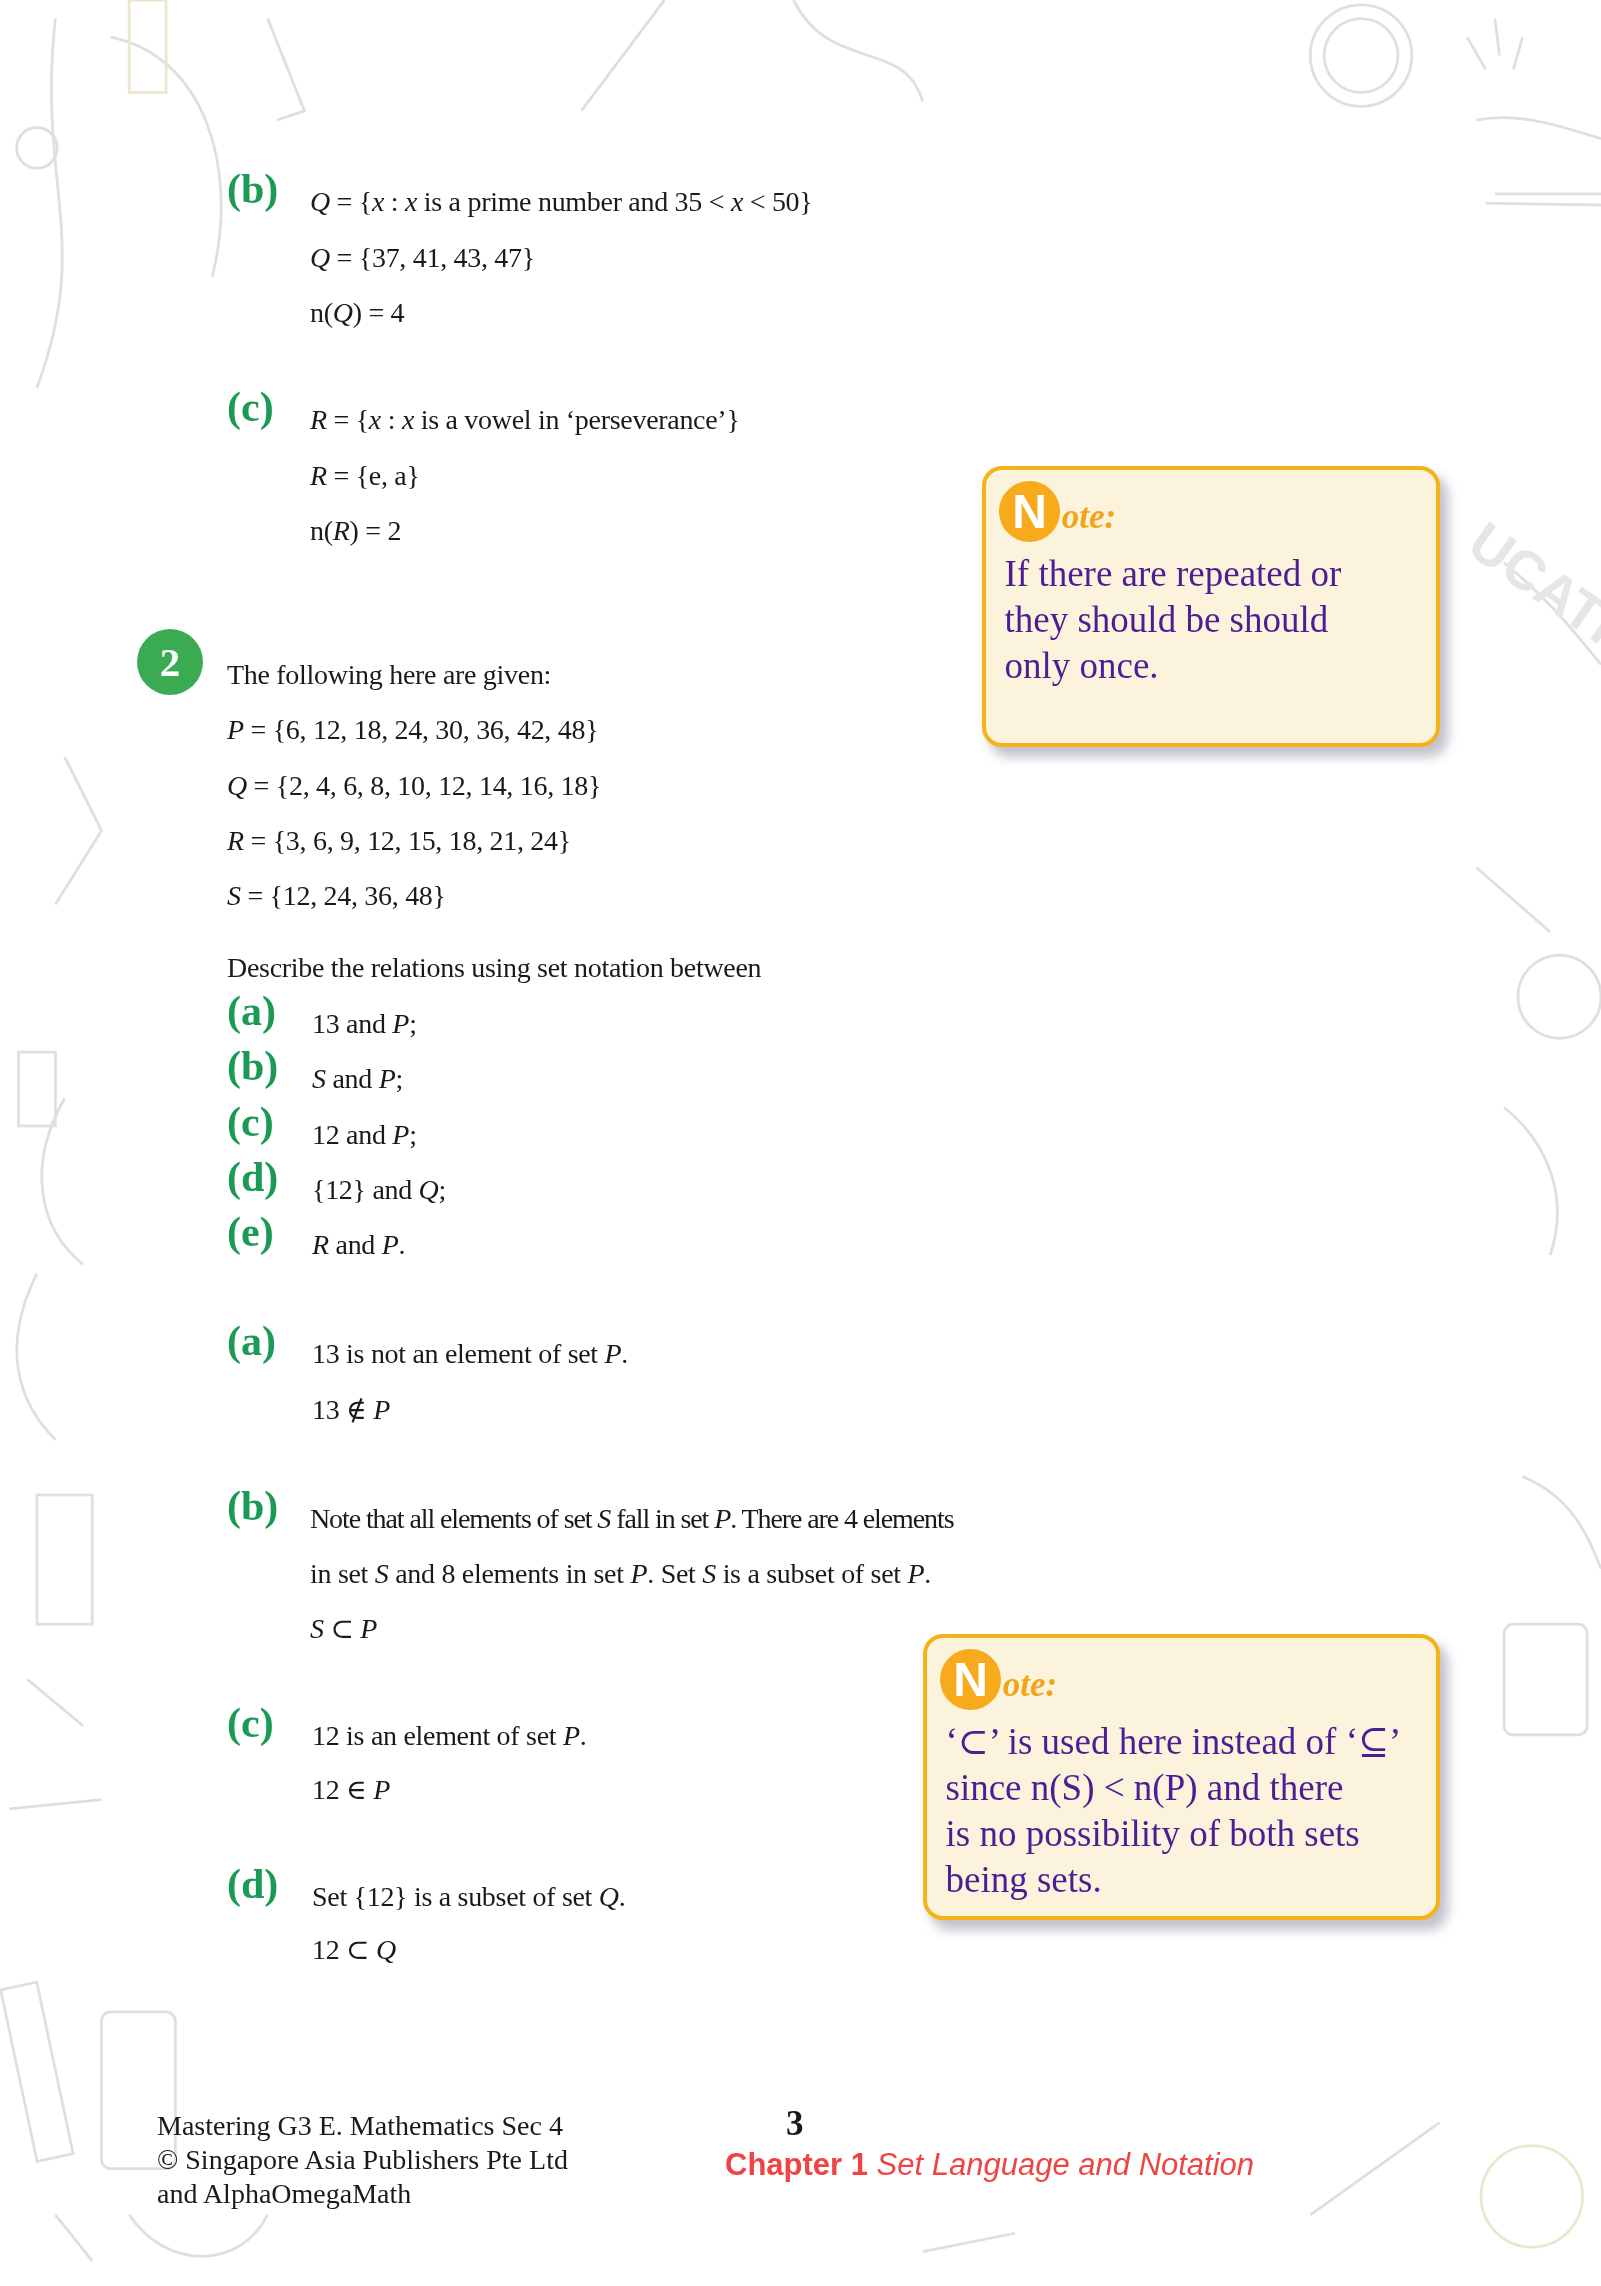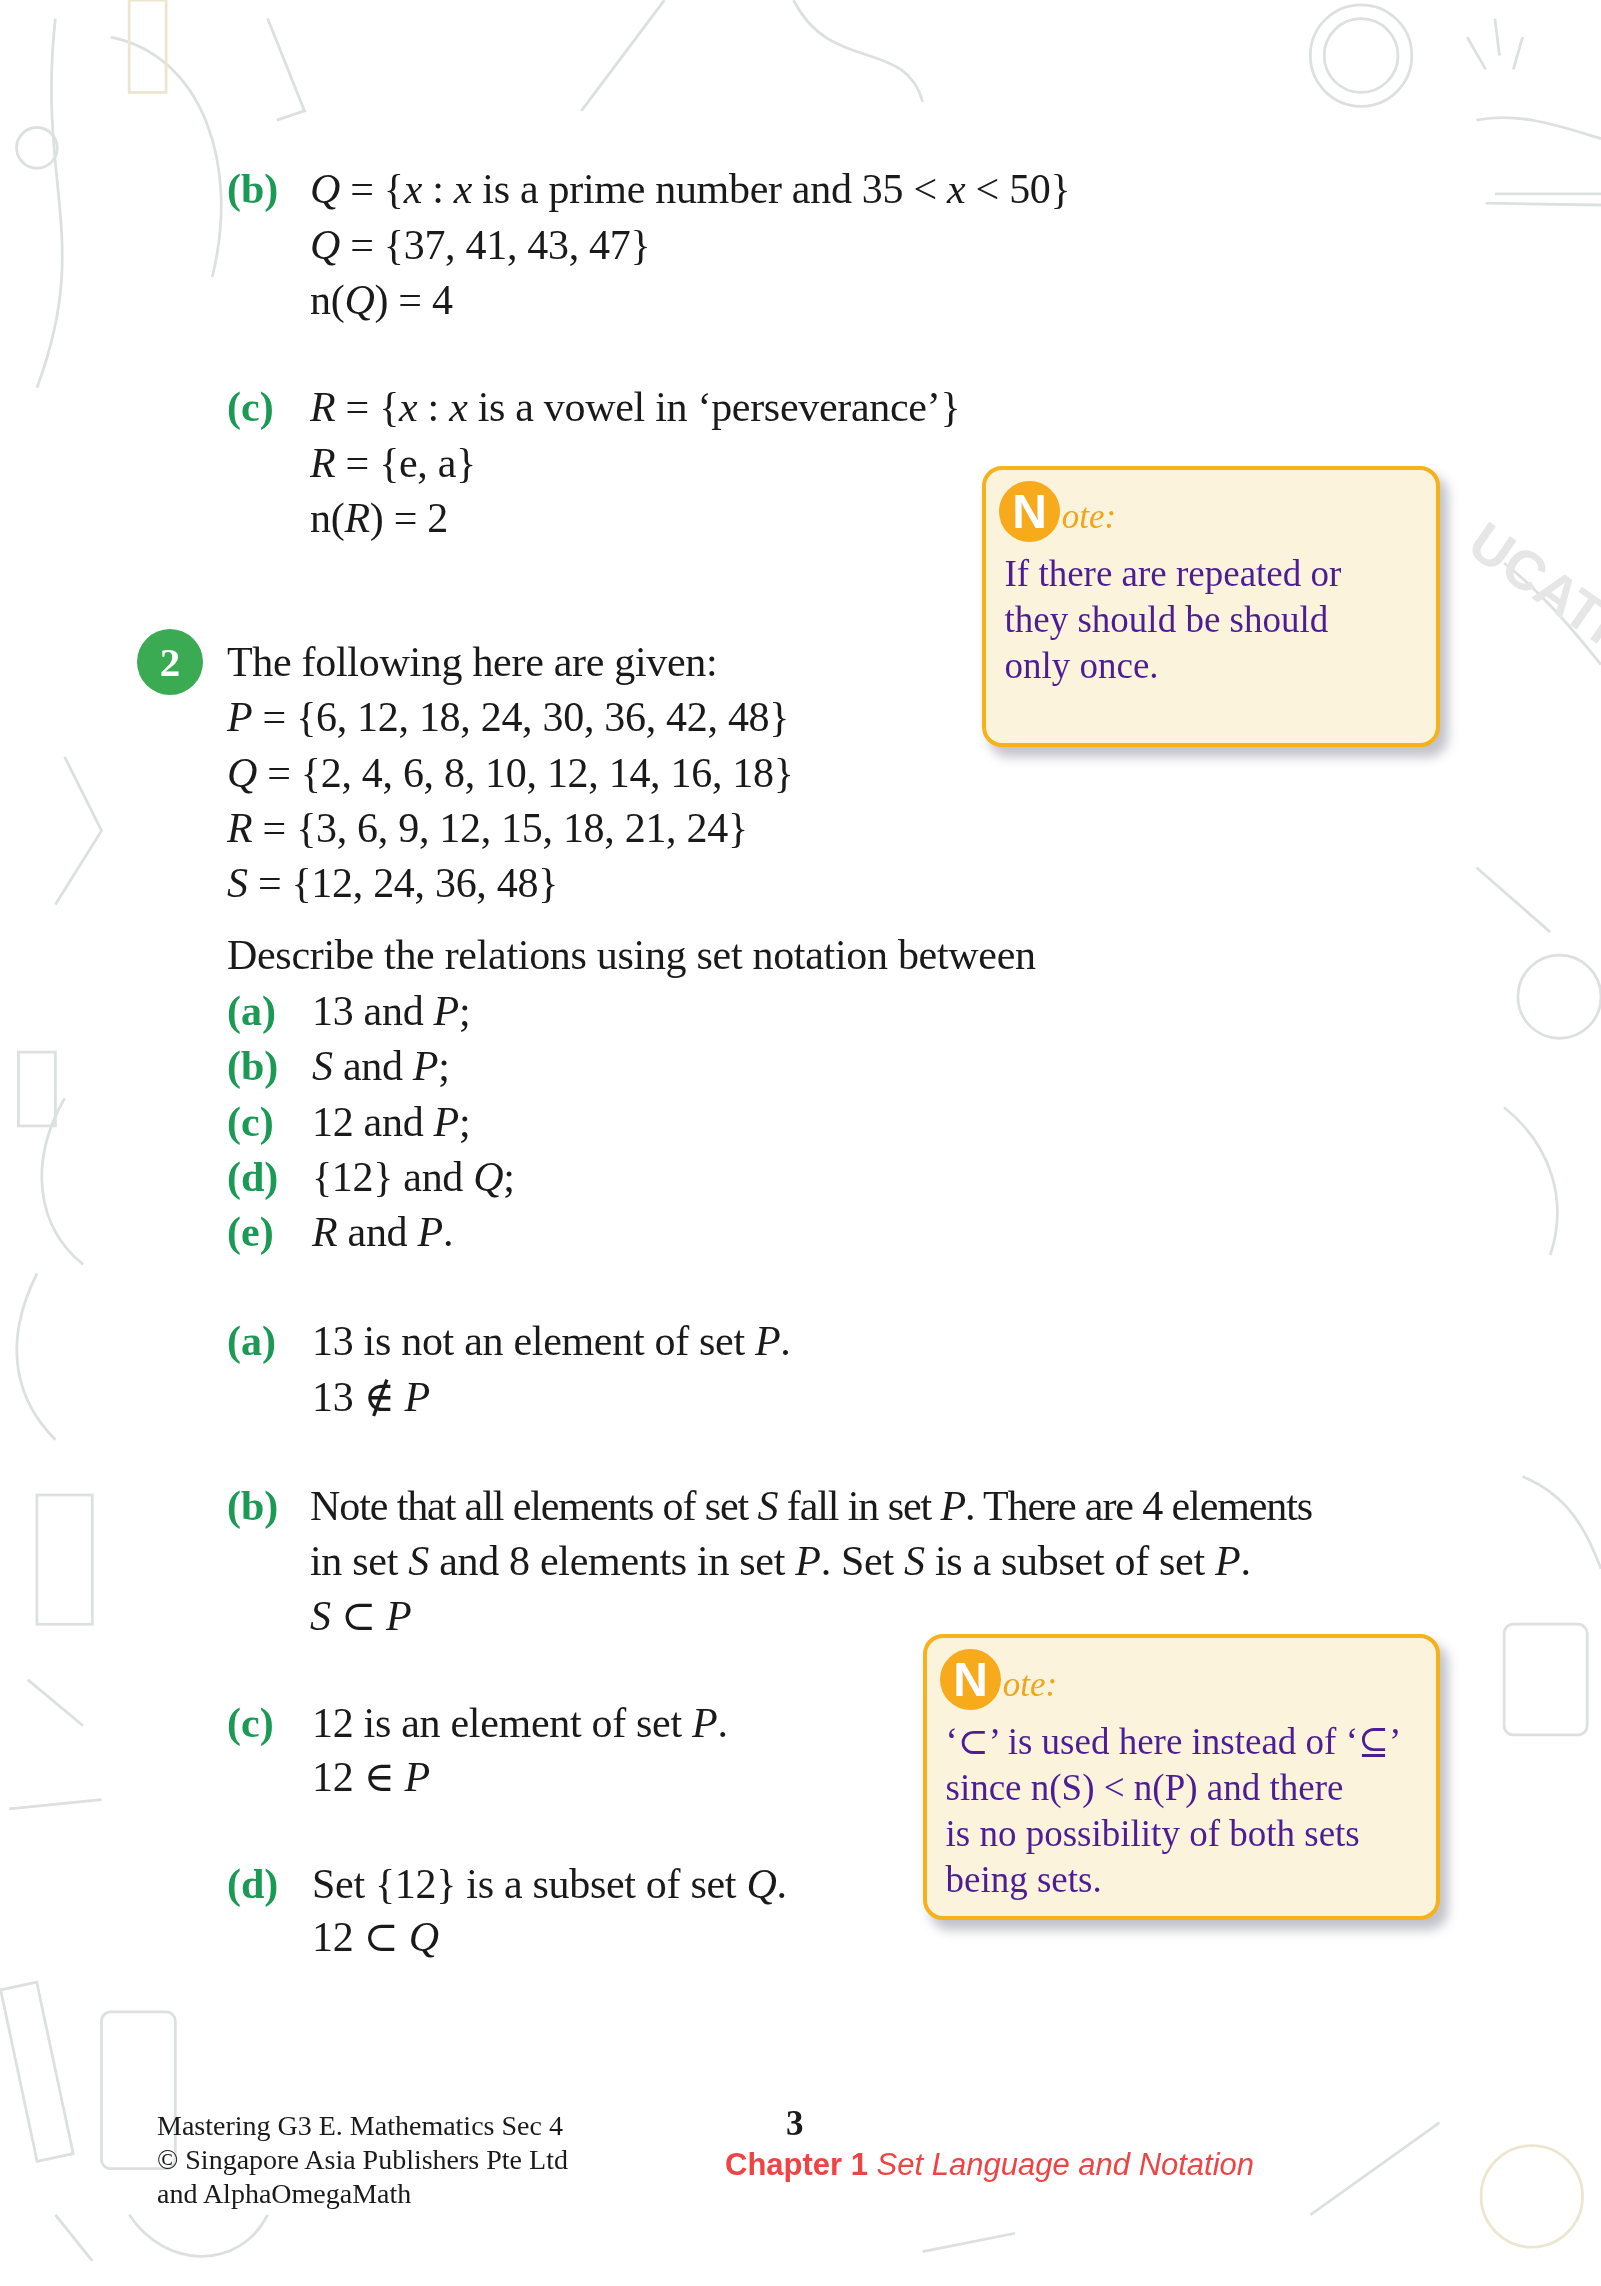--- a/index.html
+++ b/index.html
@@ -3,39 +3,39 @@
 <meta charset="utf-8">
 <style>
   html, body { margin: 0; padding: 0; }
   body {
     width: 1601px; height: 2286px; position: relative; overflow: hidden;
     background: #ffffff;
     font-family: "Liberation Serif", "DejaVu Serif", serif;
     color: #1a1a1a;
   }
   .bg-doodles { position: absolute; left: 0; top: 0; width: 1601px; height: 2286px; pointer-events: none; }
-  .line { position: absolute; font-size: 42px; line-height: 55px; white-space: nowrap; letter-spacing: -0.3px; }
+  .line { position: absolute; font-size: 28px; line-height: 55px; white-space: nowrap; letter-spacing: -0.3px; margin-top: 12px; }
   .lbl { position: absolute; font-size: 42px; line-height: 55px; color: #1a9a55; font-weight: bold; }
   i.v { font-style: italic; }
   .qnum {
     position: absolute; width: 66px; height: 66px; border-radius: 50%;
     background: #3aab52; color: #fff; font-weight: bold; font-size: 41px;
     display: flex; align-items: center; justify-content: center;
   }
   .note {
     position: absolute; background: #fcf3dc; border: 4.6px solid #f6b21b; border-radius: 20px;
     box-shadow: 7.4px 9.2px 11px rgba(120,120,140,0.45); box-sizing: border-box;
   }
   .note-head { position: absolute; left: 13px; top: 11px; display: flex; align-items: center; }
   .note-n {
     width: 61px; height: 61px; border-radius: 50%; background: #f6aa1c; color: #fff;
     font-family: "Liberation Sans", sans-serif; font-size: 48px; font-weight: bold;
     display: flex; align-items: center; justify-content: center;
   }
-  .note-ote { color: #f0a51a; font-style: italic; font-weight: normal; font-size: 35px; margin-left: 1.8px; margin-top: 11px; }
+  .note-ote { color: #f0a51a; font-style: italic; font-weight: bold; font-size: 35px; margin-left: 1.8px; margin-top: 11px; }
   .note-body { position: absolute; left: 18.5px; font-size: 37px; line-height: 46px; color: #4c1d95; }
   .footer-left { position: absolute; left: 157px; top: 2109px; font-size: 28px; line-height: 34px; color: #1a1a1a; }
   .page-num { position: absolute; left: 786px; top: 2104px; font-size: 35px; font-weight: bold; }
   .chapter { position: absolute; left: 725px; top: 2147px; font-family: "Liberation Sans", sans-serif; font-size: 31px; color: #ef4444; }
   .chapter b { font-weight: bold; }
   .chapter em { font-style: italic; }
 </style>
 </head>
 <body>
 

